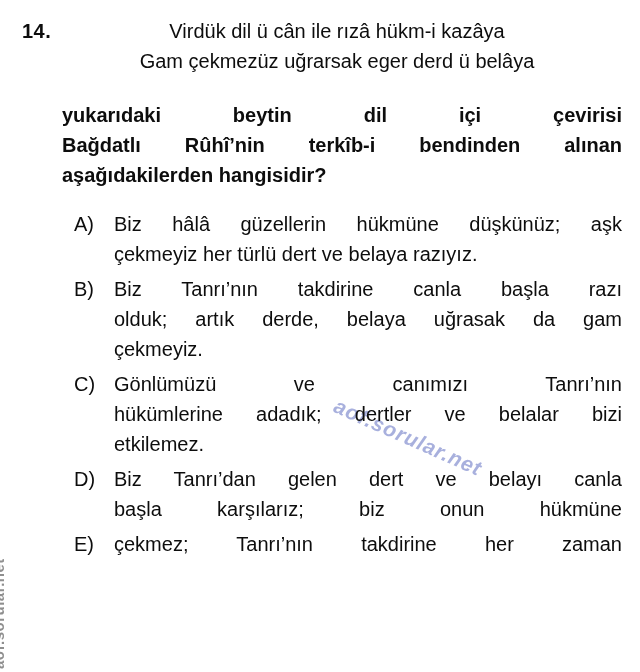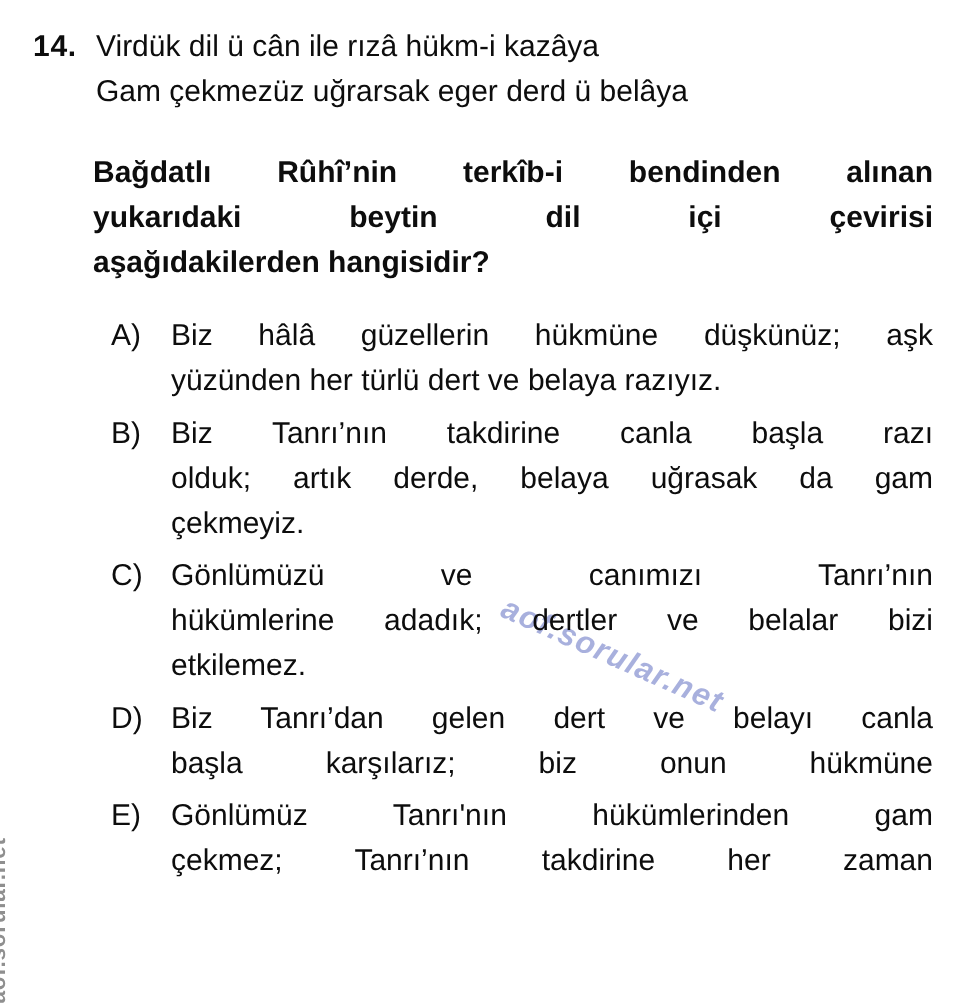--- a/index.html
+++ b/index.html
@@ -18,21 +18,21 @@
     line-height: 30px;
   }
   .content { position: relative; z-index: 1; padding: 16px 30px 0 22px; }
 
   .q-head { display: flex; }
   .q-num {
     flex: none; width: 42px;
     font-weight: bold;
     letter-spacing: 0.5px;
   }
-  .poem { flex: 1; }
+  .poem { flex: 1; text-align: center; }
 
   .stem {
     margin: 24px 0 0 40px;
     width: 560px;
     font-weight: bold;
   }
 
   .options { margin: 19px 0 0 52px; }
   .option { display: flex; margin-bottom: 5px; }
   .opt-letter { flex: none; width: 40px; }
@@ -76,32 +76,32 @@
 
     <div class="q-head">
       <span class="q-num">14.</span>
       <div class="poem">
           <div class="line">Virdük dil ü cân ile rızâ hükm-i kazâya</div>
           <div class="line">Gam çekmezüz uğrarsak eger derd ü belâya</div>
         </div>
     </div>
 
     <div class="stem">
+        <div class="line justified">yukarıdaki beytin dil içi çevirisi</div>
         <div class="line justified">Bağdatlı Rûhî’nin terkîb-i bendinden alınan</div>
-        <div class="line justified">yukarıdaki beytin dil içi çevirisi</div>
         <div class="line">aşağıdakilerden hangisidir?</div>
       </div>
 
     <div class="options">
 
       <div class="option">
         <span class="opt-letter">A)</span>
         <div class="opt-text">
             <div class="line justified">Biz hâlâ güzellerin hükmüne düşkünüz; aşk</div>
-            <div class="line">yüzünden her türlü dert ve belaya razıyız.</div>
+            <div class="line">çekmeyiz her türlü dert ve belaya razıyız.</div>
           </div>
       </div>
 
       <div class="option">
         <span class="opt-letter">B)</span>
         <div class="opt-text">
             <div class="line justified">Biz Tanrı’nın takdirine canla başla razı</div>
             <div class="line justified">olduk; artık derde, belaya uğrasak da gam</div>
             <div class="line">çekmeyiz.</div>
           </div>
@@ -120,20 +120,19 @@
         <span class="opt-letter">D)</span>
         <div class="opt-text">
             <div class="line justified">Biz Tanrı’dan gelen dert ve belayı canla</div>
             <div class="line justified">başla karşılarız; biz onun hükmüne</div>
           </div>
       </div>
 
       <div class="option">
         <span class="opt-letter">E)</span>
         <div class="opt-text">
-            <div class="line justified">Gönlümüz Tanrı'nın hükümlerinden gam</div>
             <div class="line justified">çekmez; Tanrı’nın takdirine her zaman</div>
           </div>
       </div>
 
     </div>
   </div>
 </div>
 
 </body></html>

